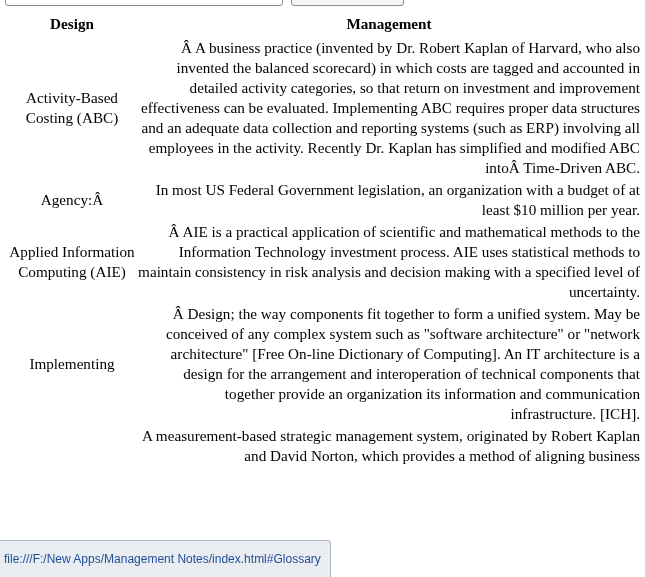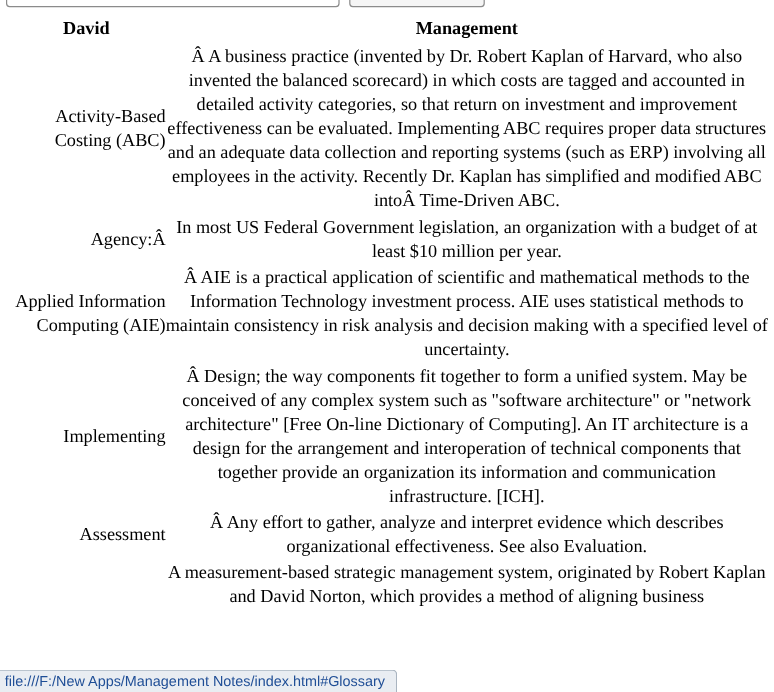--- a/index.html
+++ b/index.html
@@ -55,32 +55,32 @@
     text-align: center;
     vertical-align: middle;
     padding: 0 0 2px 0;
   }
   table.glossary td {
     vertical-align: middle;
     padding: 0;
   }
   td.term {
     width: 132px;
-    text-align: right;
+    text-align: center;
     padding-right: 4px;
   }
   td.def {
-    text-align: center;
+    text-align: right;
   }
 
   
   .status-bar {
     position: absolute;
     left: 0; bottom: 0;
-    height: 19px;
+    height: 37px;
     max-width: 400px;
     background: #e9edf2;
     border: 1px solid #a9b4c0;
     border-left: none;
     border-bottom: none;
     border-top-right-radius: 4px;
     display: flex;
     align-items: center;
     padding: 0 9px 0 4px;
     z-index: 5;
@@ -98,21 +98,21 @@
 
 <div class="top-form">
   <input class="top-input" type="text" value="" style="">
   <input class="top-button" type="button" value="" style="">
 </div>
 
 <div class="table-wrap">
   <table class="glossary">
     <thead>
       <tr>
-        <th>David</th>
+        <th>Design</th>
         <th>Management</th>
       </tr>
     </thead>
     <tbody>
       <tr>
         <td class="term">Activity-Based Costing (ABC)</td>
         <td class="def">Â A business practice (invented by Dr. Robert Kaplan of Harvard, who also invented the balanced scorecard) in which costs are tagged and accounted in detailed activity categories, so that return on investment and improvement effectiveness can be evaluated. Implementing ABC requires proper data structures and an adequate data collection and reporting systems (such as ERP) involving all employees in the activity. Recently Dr. Kaplan has simplified and modified ABC intoÂ Time-Driven ABC.</td>
       </tr>
       <tr>
         <td class="term">Agency:Â</td>
@@ -120,24 +120,20 @@
       </tr>
       <tr>
         <td class="term">Applied Information Computing (AIE)</td>
         <td class="def">Â AIE is a practical application of scientific and mathematical methods to the Information Technology investment process. AIE uses statistical methods to maintain consistency in risk analysis and decision making with a specified level of uncertainty.</td>
       </tr>
       <tr>
         <td class="term">Implementing</td>
         <td class="def">Â Design; the way components fit together to form a unified system. May be conceived of any complex system such as "software architecture" or "network architecture" [Free On-line Dictionary of Computing]. An IT architecture is a design for the arrangement and interoperation of technical components that together provide an organization its information and communication infrastructure. [ICH].</td>
       </tr>
       <tr>
-        <td class="term">Assessment</td>
-        <td class="def">Â Any effort to gather, analyze and interpret evidence which describes organizational effectiveness. See also Evaluation.</td>
-      </tr>
-      <tr>
         <td class="term"></td>
         <td class="def">A measurement-based strategic management system, originated by Robert Kaplan and David Norton, which provides a method of aligning business</td>
       </tr>
     </tbody>
   </table>
 </div>
 
 <div class="status-bar">
   <span>file:///F:/New Apps/Management Notes/index.html#Glossary</span>
 </div>

